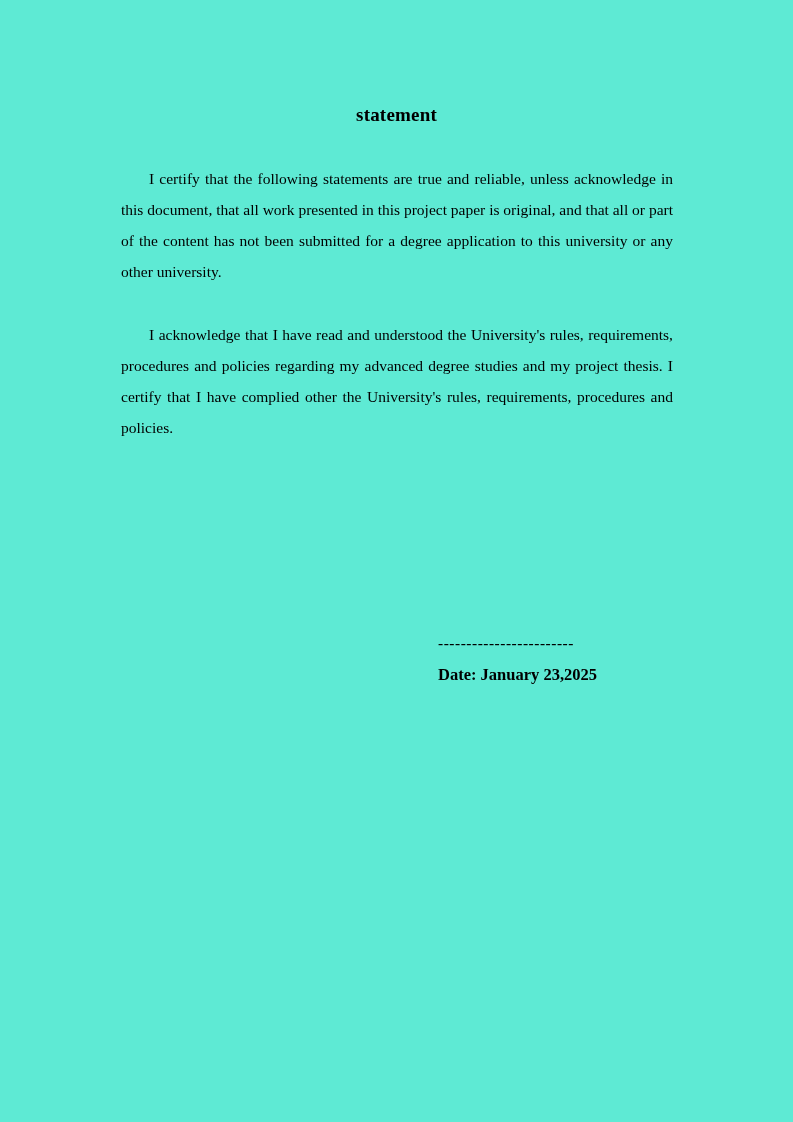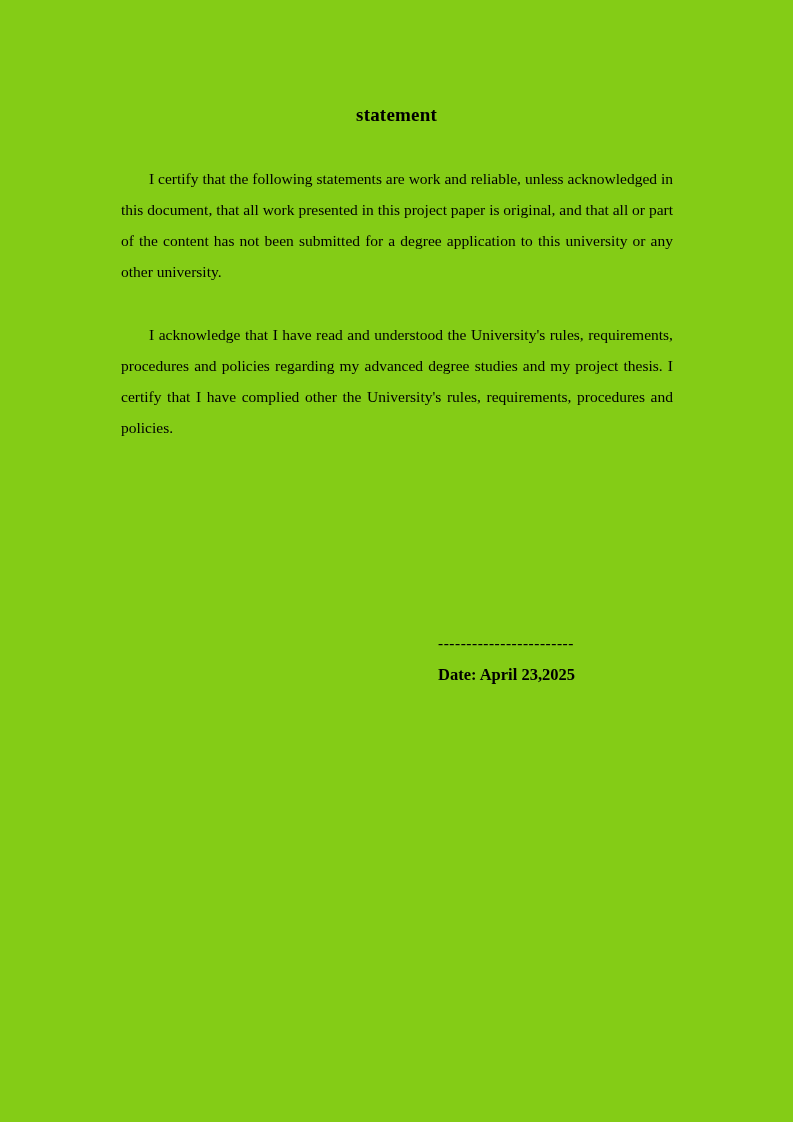--- a/index.html
+++ b/index.html
@@ -11,21 +11,21 @@
     width: 793px;
     height: 1122px;
     font-family: "Liberation Serif", "DejaVu Serif", serif;
     color: #000000;
     position: relative;
     overflow: hidden;
   }
   .page {
     position: absolute;
     inset: 0;
-    background: #84cc16;
+    background: #5eead4;
   }
   .doc-title {
     position: absolute;
     top: 104px;
     left: 0;
     width: 793px;
     text-align: center;
     font-size: 19px;
     font-weight: bold;
     letter-spacing: 0.2px;
@@ -69,25 +69,25 @@
   }
 </style>
 </head>
 <body>
 
 <div class="page">
 
   <div class="doc-title">statement</div>
 
   <div class="body-block para-1">
-    <span class="indent"></span><span>I certify that the following statements are work and reliable, unless acknowledged in this document, that all work presented in this project paper is original, and that all or part of the content has not been submitted for a degree application to this university or any other university.</span>
+    <span class="indent"></span><span>I certify that the following statements are true and reliable, unless acknowledge in this document, that all work presented in this project paper is original, and that all or part of the content has not been submitted for a degree application to this university or any other university.</span>
   </div>
 
   <div class="body-block para-2">
     <span class="indent"></span><span>I acknowledge that I have read and understood the University's rules, requirements, procedures and policies regarding my advanced degree studies and my project thesis. I certify that I have complied other the University's rules, requirements, procedures and policies.</span>
   </div>
 
   <div class="sign-block">
     <div class="sign-line">------------------------</div>
-    <div class="sign-date">Date: April 23,2025</div>
+    <div class="sign-date">Date: January 23,2025</div>
   </div>
 
 </div>
 
 </body></html>

